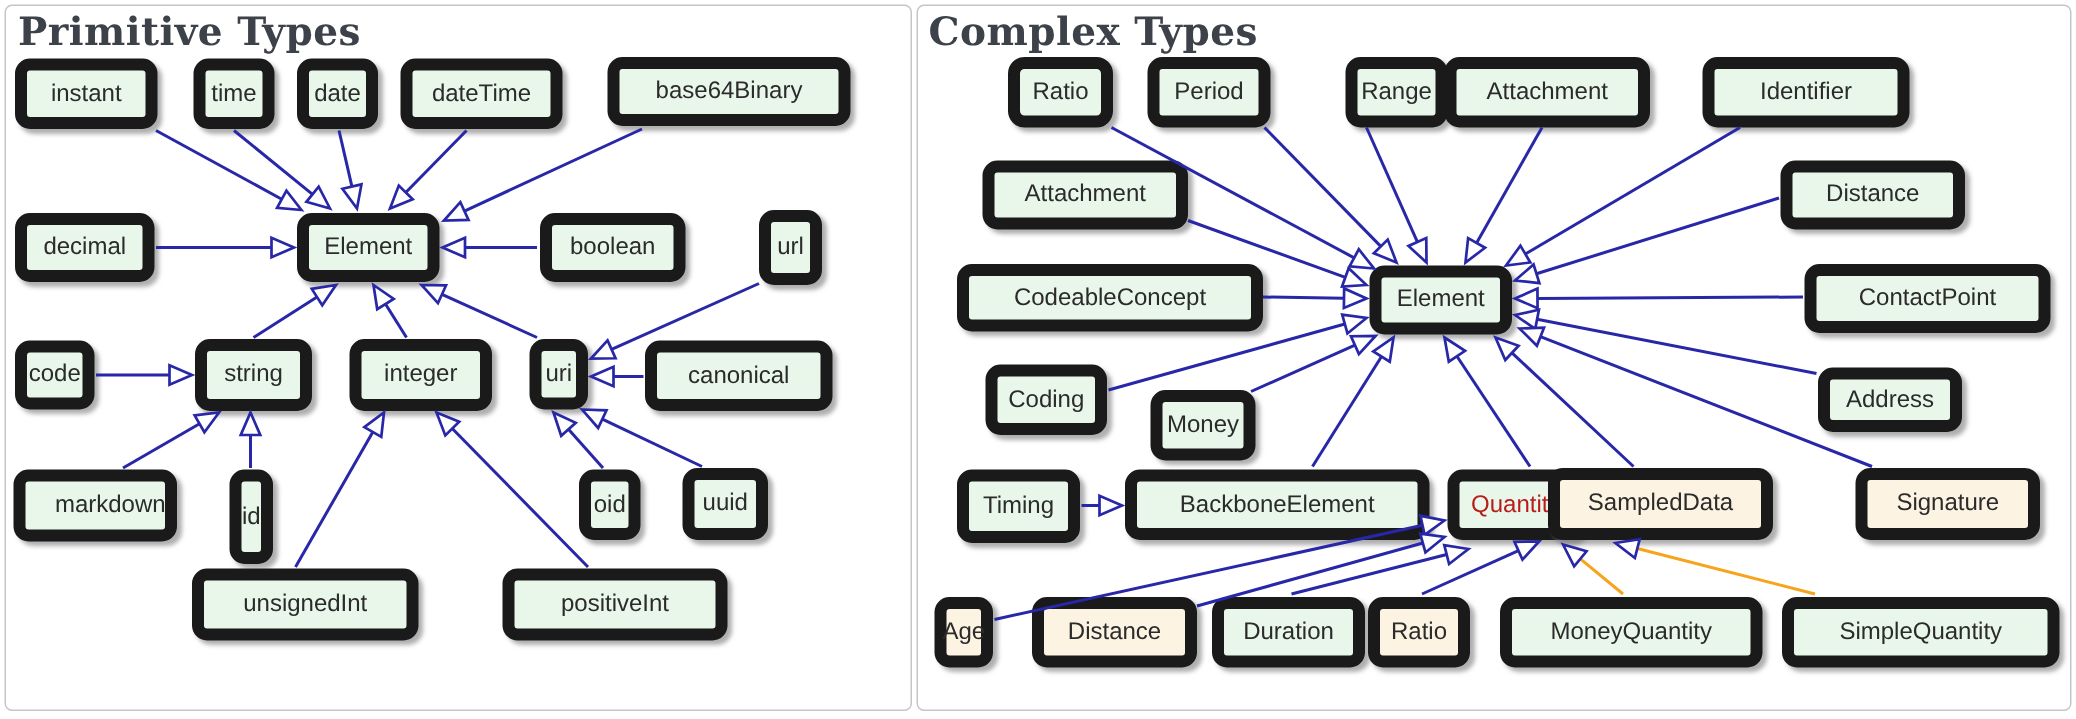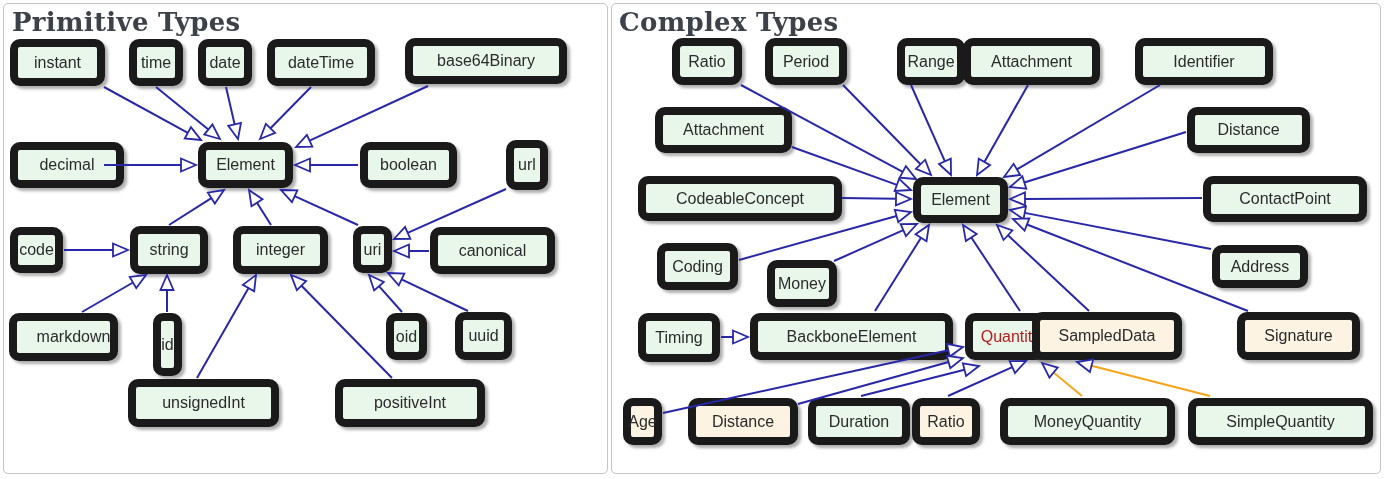--- a/index.html
+++ b/index.html
@@ -207,21 +207,21 @@
       <g>
         <line x1="1210" y1="396" x2="1091.5326504976051" y2="365.71511366104187" stroke="#f7a41c"></line>
         <polygon points="1077,362 1093.1425330840566,359.41763177874634 1089.9227679111536,372.0125955433374" stroke="#2727a8"></polygon>
       </g>
     </svg>
 <div class="node" style="left: 10px; top: 39px; width: 95px; height: 47px; background: rgb(233, 247, 234); border-color: rgb(26, 26, 26); color: rgb(43, 43, 43);">instant</div>
     <div class="node" style="left: 129px; top: 39px; width: 54px; height: 47px; background: rgb(233, 247, 234); border-color: rgb(26, 26, 26); color: rgb(43, 43, 43);">time</div>
     <div class="node" style="left: 198px; top: 39px; width: 54px; height: 47px; background: rgb(233, 247, 234); border-color: rgb(26, 26, 26); color: rgb(43, 43, 43);">date</div>
     <div class="node" style="left: 267px; top: 39px; width: 108px; height: 47px; background: rgb(233, 247, 234); border-color: rgb(26, 26, 26); color: rgb(43, 43, 43);">dateTime</div>
     <div class="node" style="left: 405px; top: 38px; width: 162px; height: 46px; background: rgb(233, 247, 234); border-color: rgb(26, 26, 26); color: rgb(43, 43, 43);">base64Binary</div>
-    <div class="node" style="left: 10px; top: 142px; width: 114px; height: 46px; background: rgb(233, 247, 234); border-color: rgb(26, 26, 26); color: rgb(43, 43, 43);">decimal</div>
+    <div class="node" style="left: 10px; top: 142px; width: 93px; height: 46px; background: rgb(233, 247, 234); border-color: rgb(26, 26, 26); color: rgb(43, 43, 43);">decimal</div>
     <div class="node" style="left: 198px; top: 142px; width: 95px; height: 46px; background: rgb(233, 247, 234); border-color: rgb(26, 26, 26); color: rgb(43, 43, 43);">Element</div>
     <div class="node" style="left: 360px; top: 142px; width: 97px; height: 46px; background: rgb(233, 247, 234); border-color: rgb(26, 26, 26); color: rgb(43, 43, 43);">boolean</div>
     <div class="node" style="left: 506px; top: 140px; width: 42px; height: 50px; background: rgb(233, 247, 234); border-color: rgb(26, 26, 26); color: rgb(43, 43, 43);">url</div>
     <div class="node" style="left: 10px; top: 227px; width: 53px; height: 46px; background: rgb(233, 247, 234); border-color: rgb(26, 26, 26); color: rgb(43, 43, 43);">code</div>
     <div class="node" style="left: 130px; top: 226px; width: 78px; height: 48px; background: rgb(233, 247, 234); border-color: rgb(26, 26, 26); color: rgb(43, 43, 43);">string</div>
     <div class="node" style="left: 233px; top: 226px; width: 95px; height: 48px; background: rgb(233, 247, 234); border-color: rgb(26, 26, 26); color: rgb(43, 43, 43);">integer</div>
     <div class="node" style="left: 353px; top: 226px; width: 39px; height: 47px; background: rgb(233, 247, 234); border-color: rgb(26, 26, 26); color: rgb(43, 43, 43);">uri</div>
     <div class="node" style="left: 430px; top: 227px; width: 125px; height: 47px; background: rgb(233, 247, 234); border-color: rgb(26, 26, 26); color: rgb(43, 43, 43);">canonical</div>
     <div class="node" style="left: 9px; top: 313px; width: 109px; height: 48px; background: rgb(233, 247, 234); border-color: rgb(26, 26, 26); color: rgb(43, 43, 43); padding-left: 20px;">markdown</div>
     <div class="node" style="left: 153px; top: 313px; width: 29px; height: 63px; background: rgb(233, 247, 234); border-color: rgb(26, 26, 26); color: rgb(43, 43, 43);">id</div>

